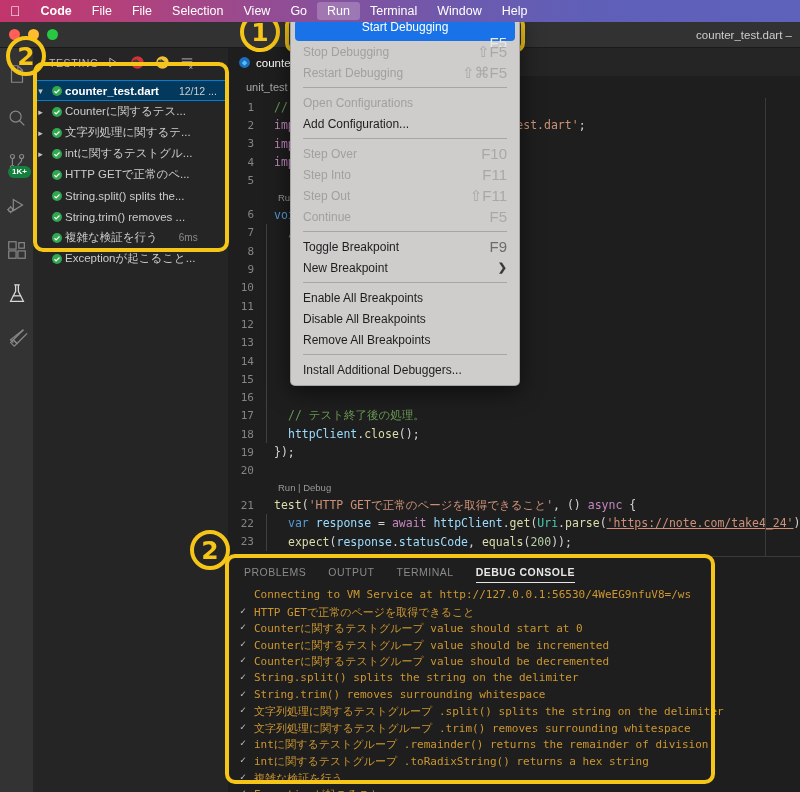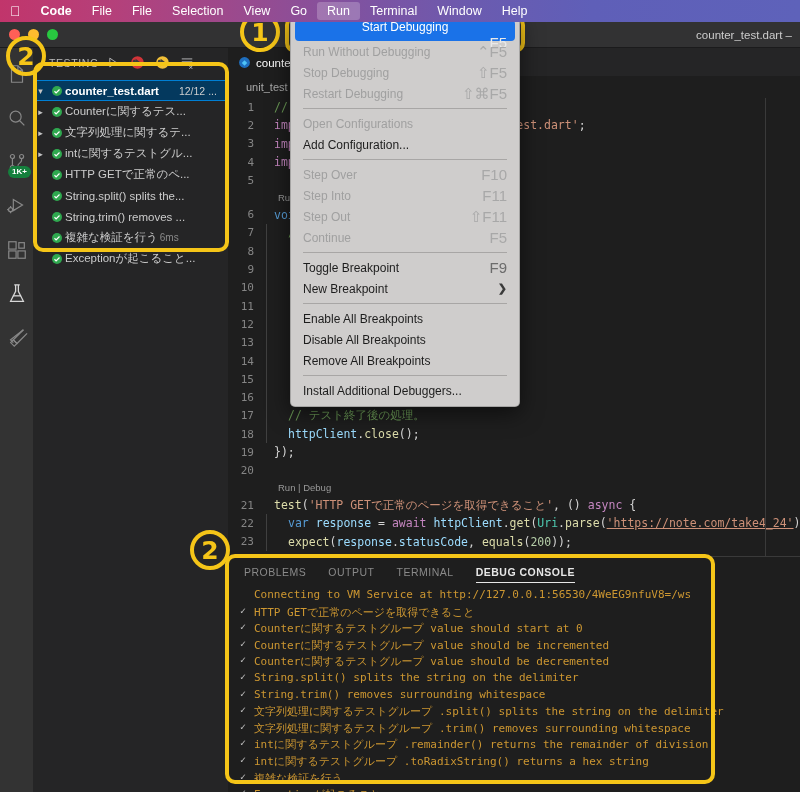--- a/index.html
+++ b/index.html
@@ -63,21 +63,21 @@
   .side-actions .ico { width: 16px; height: 16px; display: flex; align-items: center; justify-content: center; }
   .tree { padding-top: 3px; }
   .trow {
     height: 21px; display: flex; align-items: center; color: #cccccc;
     font-size: 11.5px; white-space: nowrap; overflow: hidden; padding-right: 4px;
   }
   .trow.sel { background: #04395e; outline: 1px solid #007fd4; outline-offset: -1px; color:#ffffff; }
   .twist { width: 15px; flex: none; display:flex; align-items:center; justify-content:center; color:#c5c5c5; font-size:9px;}
   .tick { width: 17px; flex: none; display: flex; align-items: center; justify-content: center; }
   .tlabel { overflow: hidden; text-overflow: ellipsis; }
-  .tdur { color: #8a8a8a; font-size: 10px; margin-left: 2px; flex: none; }
+  .tdur { color: #8a8a8a; font-size: 10px; margin-left: 21px; flex: none; }
   .tmeta { color: #cfcfcf; font-size: 10.5px; margin-left: 20px; flex: none; }
 
   
   .editorzone { position: absolute; left: 228px; top: 48px; width: 572px; height: 744px; background: #1e1e1e; }
   .tabbar { height: 28px; background: #252526; display: flex; align-items: stretch; }
   .tab {
     display: flex; align-items: center; gap: 5px; padding: 0 10px;
     background: #1e1e1e; color: #ffffff; font-size: 11.5px; border-top: 1px solid #1e1e1e;
     max-width: 220px; white-space: nowrap;
   }
@@ -455,24 +455,20 @@
         <div class="crow"><span class="ck">✓</span><span class="ctxt">Exceptionが起こること</span></div>
       </div>
   </div>
 
   <div class="menu" id="run-menu">
       <div class="mrow hl">
         <span>Start Debugging</span>
         <span class="ac">F5</span>
       </div>
       <div class="mrow dis">
-        <span>Run Without Debugging</span>
-        <span class="ac">⌃F5</span>
-      </div>
-      <div class="mrow dis">
         <span>Stop Debugging</span>
         <span class="ac">⇧F5</span>
       </div>
       <div class="mrow dis">
         <span>Restart Debugging</span>
         <span class="ac">⇧⌘F5</span>
       </div>
       <div class="msep"></div>
       <div class="mrow dis">
         <span>Open Configurations</span>

